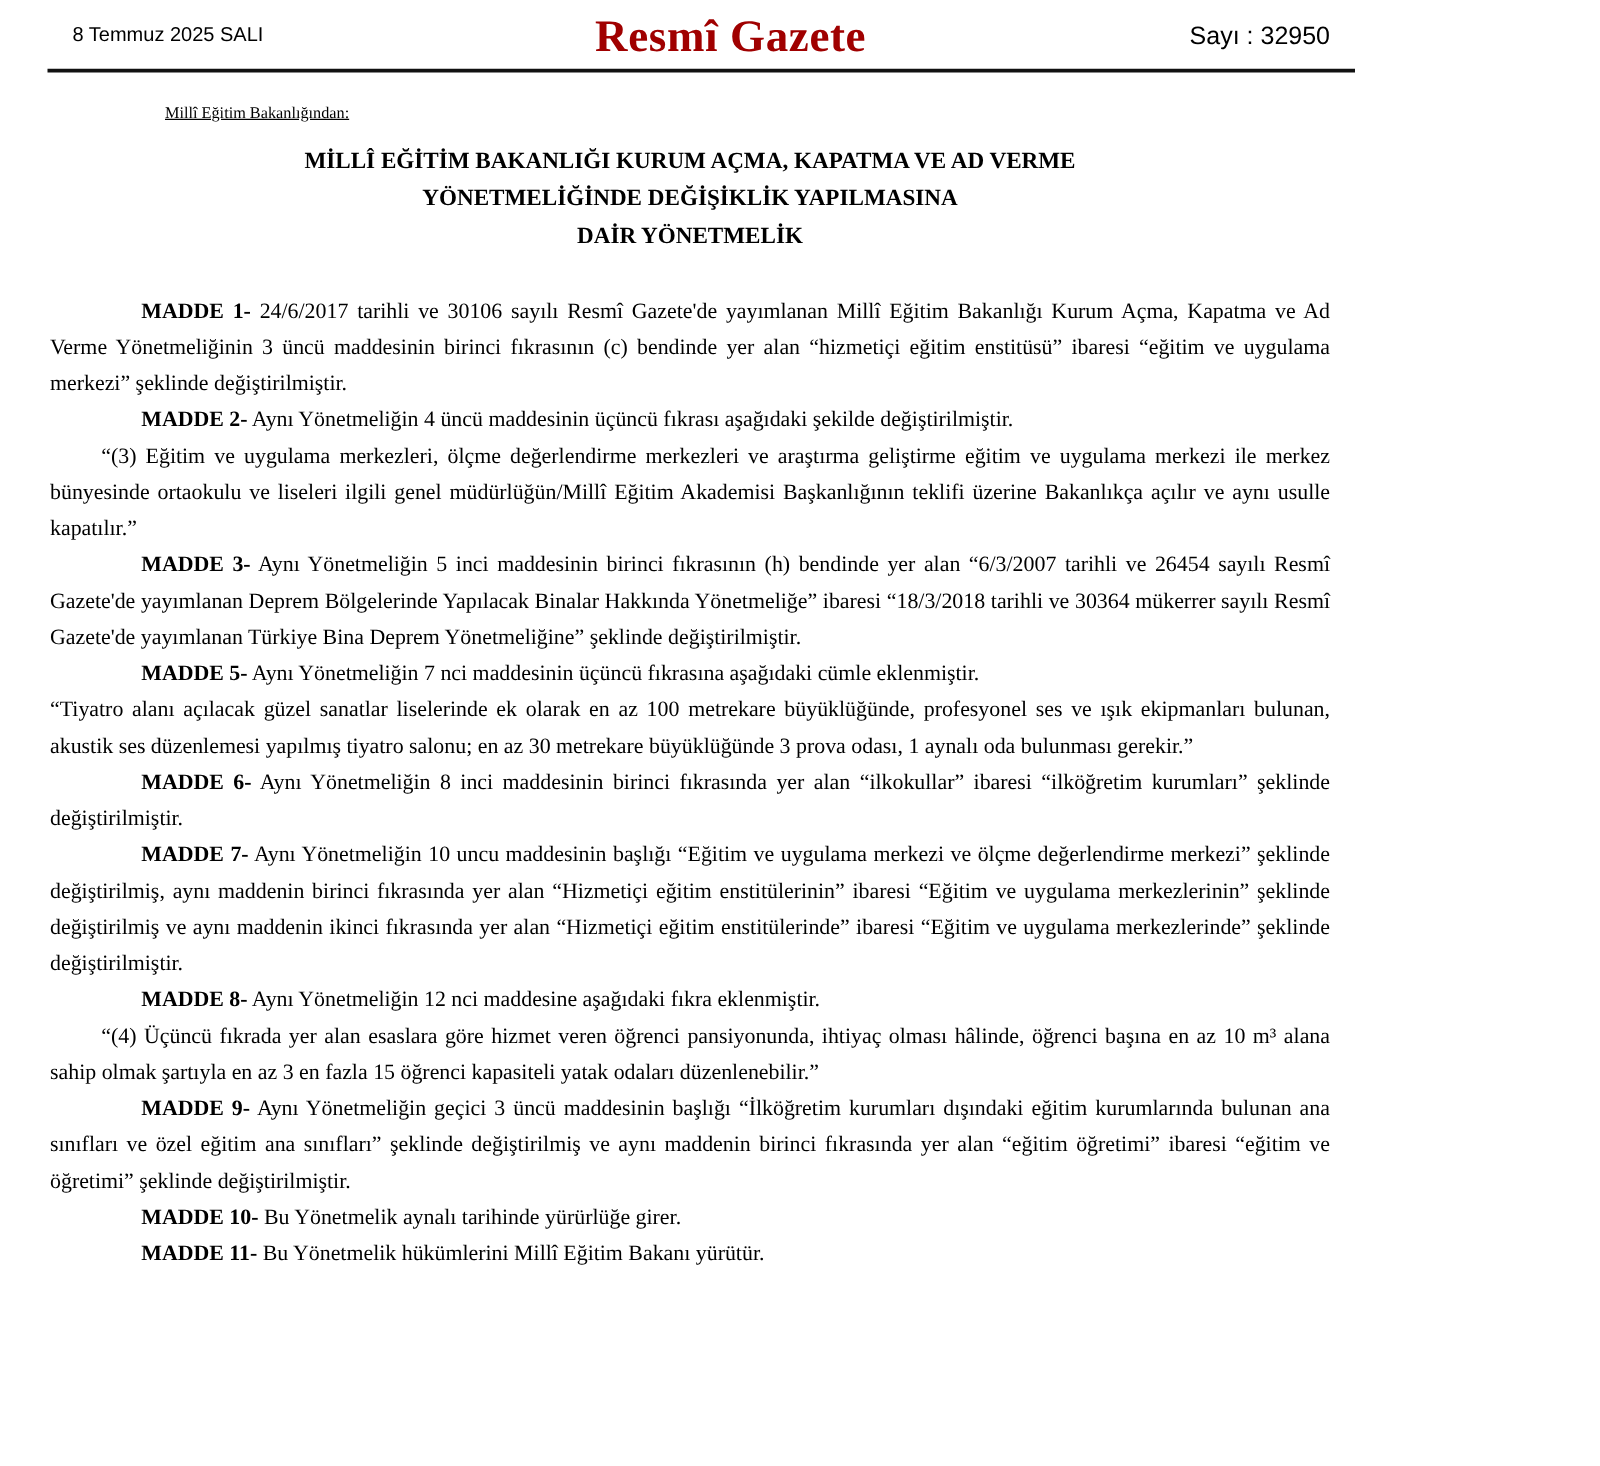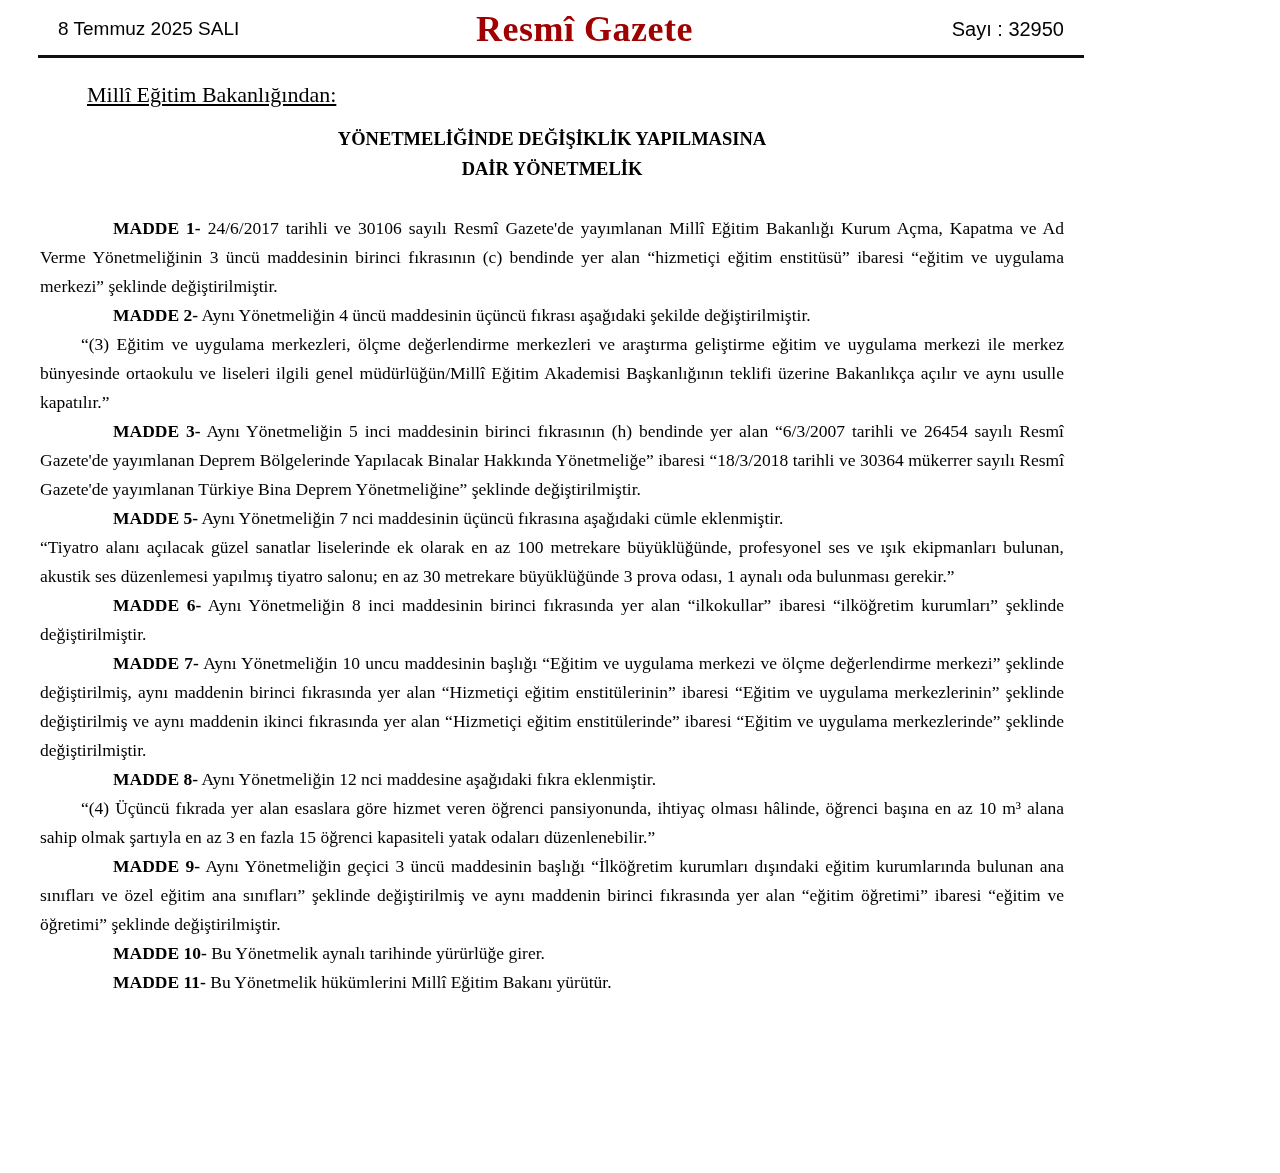--- a/index.html
+++ b/index.html
@@ -18,21 +18,21 @@
   }
   .masthead {
     display: grid;
     grid-template-columns: 1fr auto 1fr;
     align-items: center;
     padding: 2px 20px 0 20px;
   }
   .masthead-date {
     justify-self: start;
     font-family: "Liberation Sans", sans-serif;
-    font-size: 19px;
+    font-size: 16px;
   }
   .masthead-title {
     justify-self: center;
     font-size: 36px;
     font-weight: bold;
     color: var(--gazette-red, #a00000);
     letter-spacing: 0.5px;
     margin-left: 47px;
   }
   .masthead-issue {
@@ -53,22 +53,22 @@
     font-size: 17px;
     letter-spacing: 0.4px;
     color: var(--heading-blue, #0000cc);
   }
   .content {
     width: 1024px;
     margin-left: 2px;
   }
   .issuer {
     margin-top: 24px;
-    margin-left: 47px;
-    font-size: 22px;
+    margin-left: 92px;
+    font-size: 13px;
     text-decoration: underline;
   }
   .doc-title {
     margin-top: 16px;
     text-align: center;
     font-weight: bold;
     font-size: 18.5px;
     line-height: 30px;
   }
   .body-text {
@@ -95,20 +95,21 @@
   </header>
 
   <div class="rule"></div>
 
 
   <div class="content">
 
     <div class="issuer">Millî Eğitim Bakanlığından:</div>
 
     <div class="doc-title">
+      <div>MİLLÎ EĞİTİM BAKANLIĞI KURUM AÇMA, KAPATMA VE AD VERME</div>
       <div>YÖNETMELİĞİNDE DEĞİŞİKLİK YAPILMASINA</div>
       <div>DAİR YÖNETMELİK</div>
     </div>
 
     <div class="body-text">
 
       <p class="para indent-madde"><b class="madde-label">MADDE 1-</b> <span class="para-text">24/6/2017 tarihli ve 30106 sayılı Resmî Gazete'de yayımlanan Millî Eğitim Bakanlığı Kurum Açma, Kapatma ve Ad Verme Yönetmeliğinin 3 üncü maddesinin birinci fıkrasının (c) bendinde yer alan “hizmetiçi eğitim enstitüsü” ibaresi “eğitim ve uygulama merkezi” şeklinde değiştirilmiştir.</span></p>
 
       <p class="para indent-madde"><b class="madde-label">MADDE 2-</b> <span class="para-text">Aynı Yönetmeliğin 4 üncü maddesinin üçüncü fıkrası aşağıdaki şekilde değiştirilmiştir.</span></p>
 

